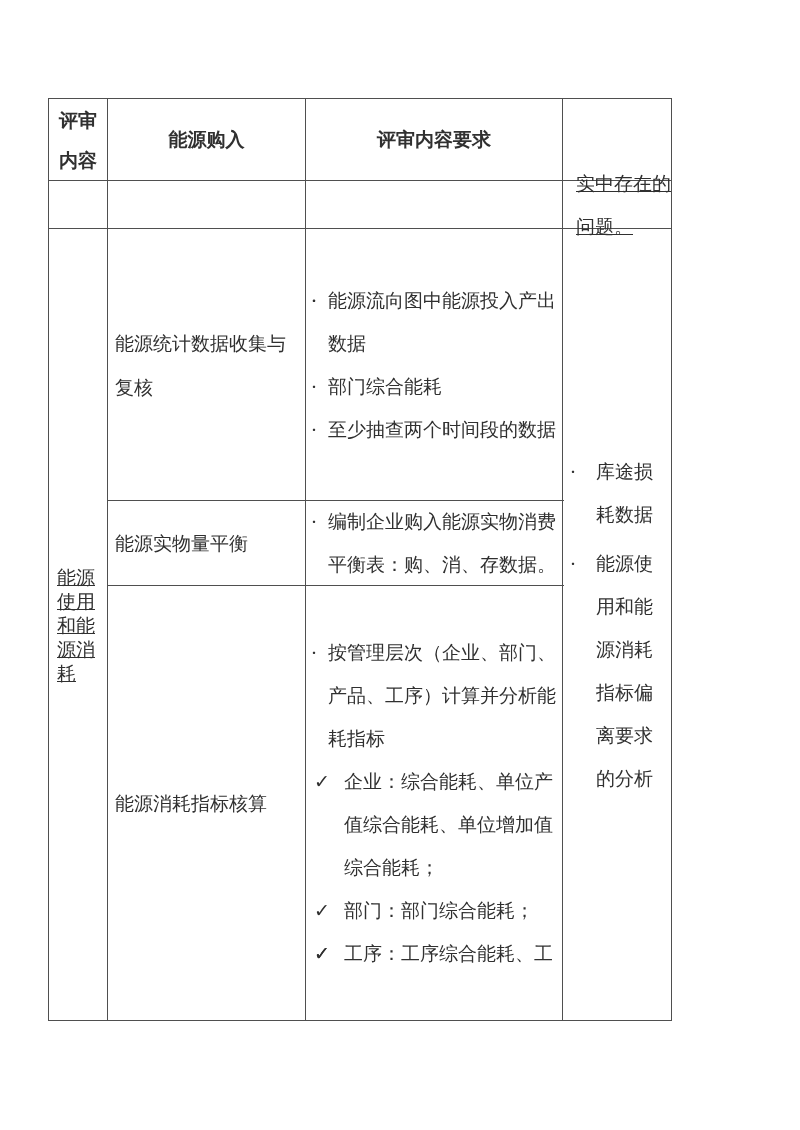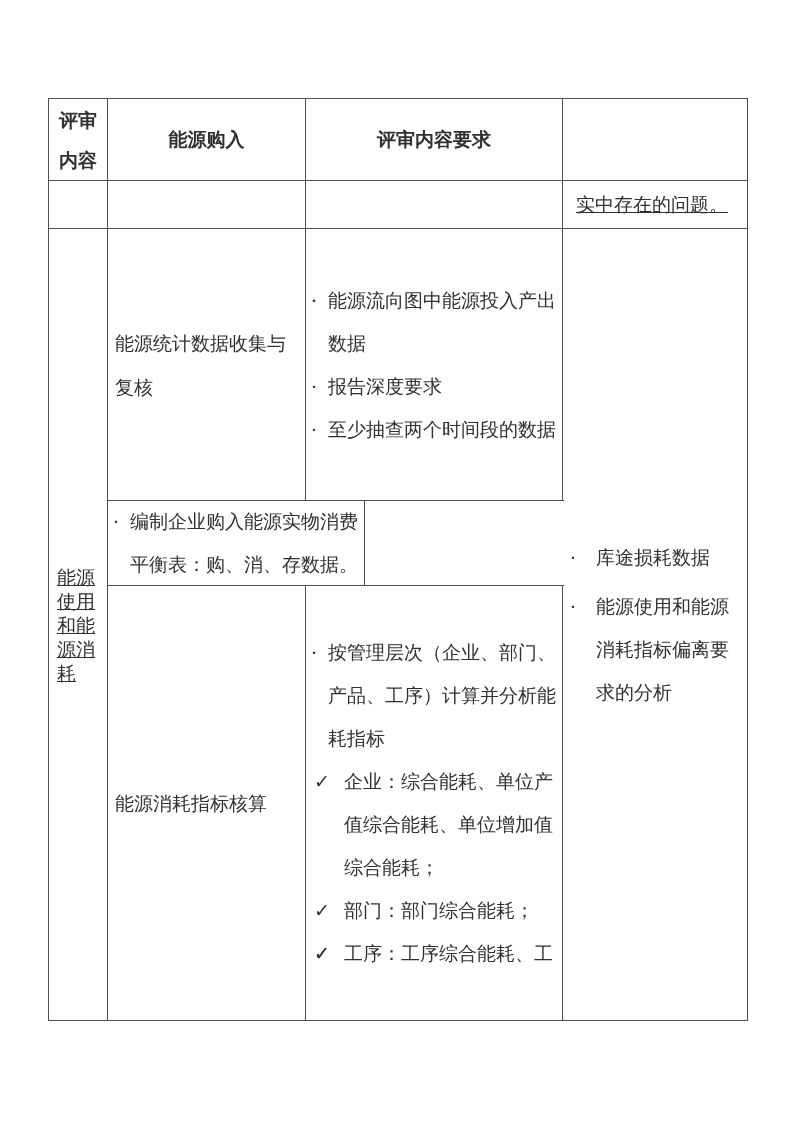--- a/index.html
+++ b/index.html
@@ -3,21 +3,21 @@
 <meta charset="utf-8">
 <style>
   * { margin:0; padding:0; box-sizing:border-box; }
   html,body { background:#e8e8e8; }
   .page {
     position:relative; width:800px; height:1130px; background:#ffffff;
     font-family:"DejaVu Serif","Liberation Serif",serif;
     color:#303030; overflow:hidden;
   }
   .table {
-    position:absolute; left:48px; top:98px; width:700px; height:923px;
+    position:absolute; left:48px; top:98px; width:624px; height:923px;
     border:1px solid #4f4f4f; display:flex; flex-direction:column;
     font-size:19px;
   }
   .row { display:flex; }
   .row-header { height:82px; border-bottom:1px solid #4f4f4f; font-weight:bold; }
   .row-carry { height:48px; border-bottom:1px solid #4f4f4f; }
   .row-body { flex:1; }
 
   
   .c1 { width:59px;  border-right:1px solid #4f4f4f; }
@@ -95,30 +95,31 @@
 
               <div class="item dot">
                 <span class="mk">·</span>
               </div>
 
               <div class="item dot">
                 <span class="mk">·</span><span>能源流向图中能源投入产出数据</span>
               </div>
 
               <div class="item dot">
-                <span class="mk">·</span><span>报告深度要求</span>
+                <span class="mk">·</span><span>部门综合能耗</span>
               </div>
 
               <div class="item dot">
                 <span class="mk">·</span><span>至少抽查两个时间段的数据</span>
               </div>
             </div>
         </div>
 
         <div class="subrow subrow-2">
+          <div class="c2 project-cell">能源实物量平衡</div>
           <div class="c3 req-cell">
 
               <div class="item dot">
                 <span class="mk">·</span><span>编制企业购入能源实物消费平衡表：购、消、存数据。</span>
               </div>
             </div>
         </div>
 
         <div class="subrow subrow-3">
           <div class="c2 project-cell">能源消耗指标核算</div>

